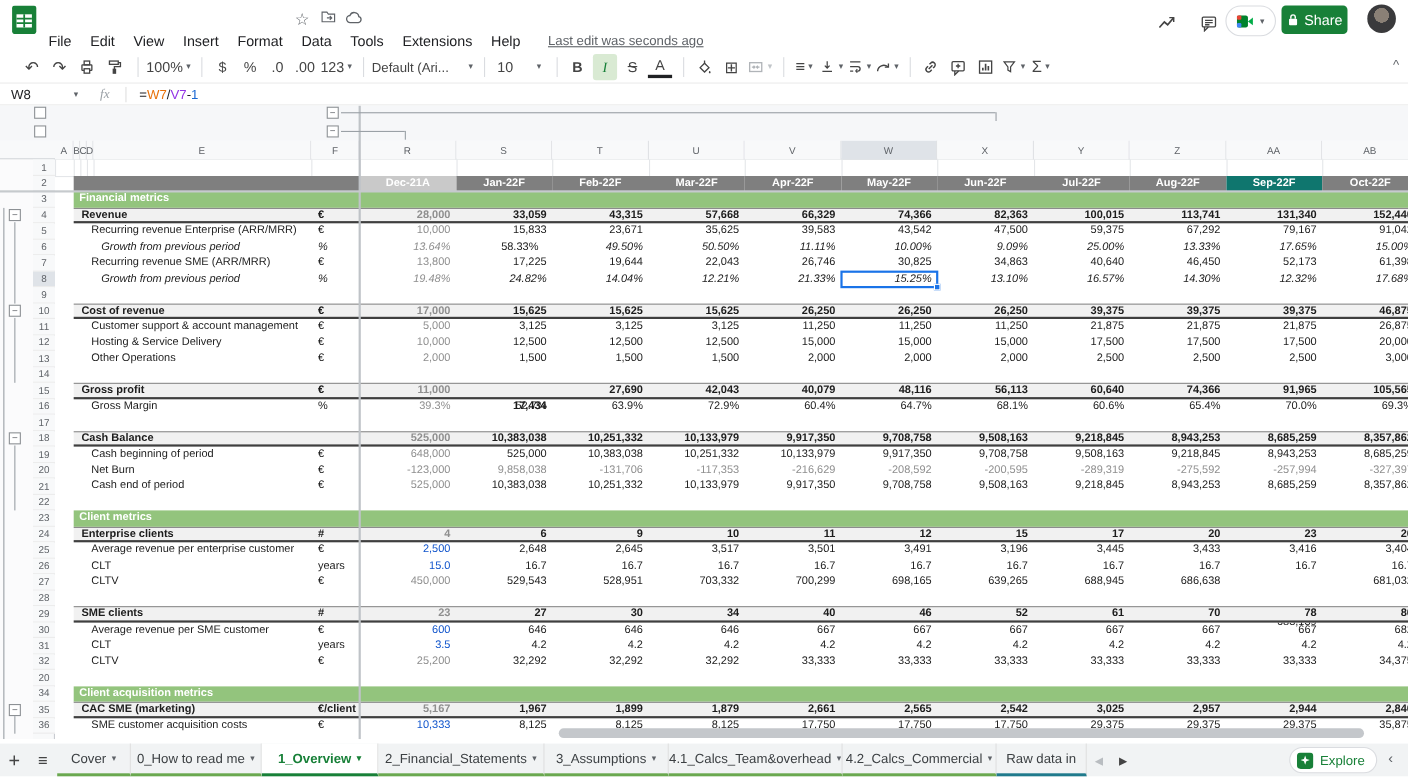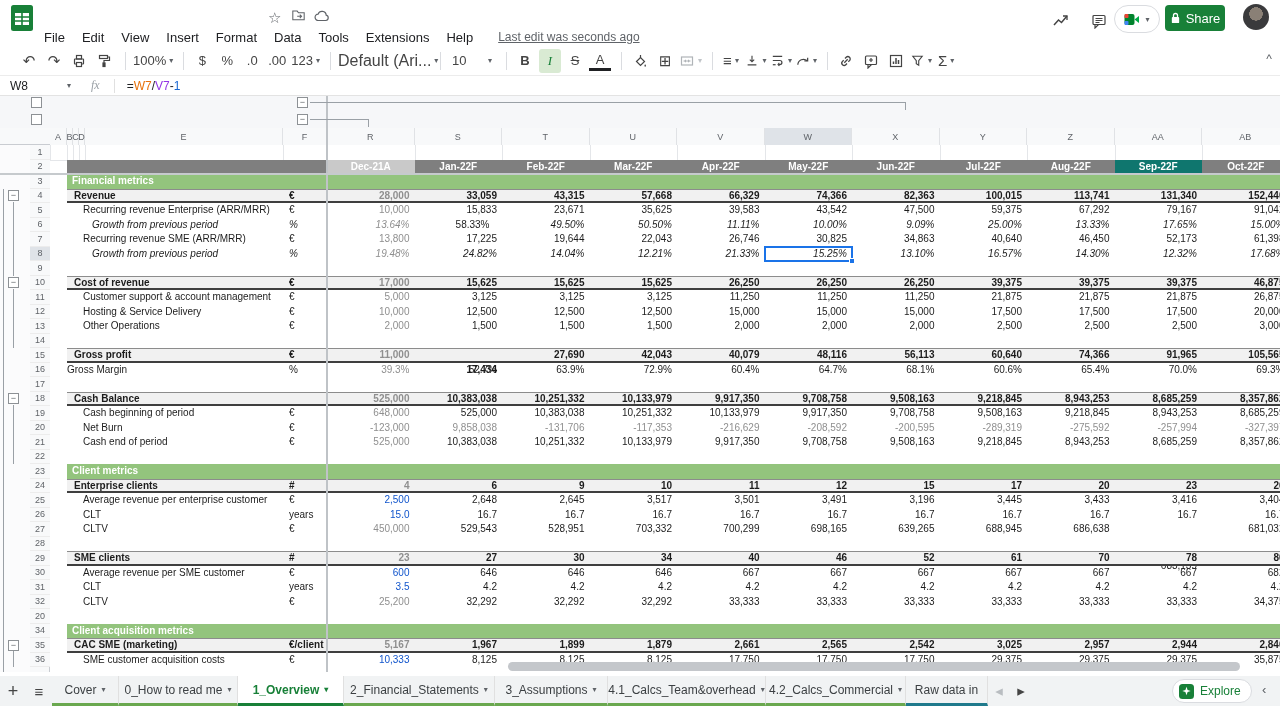--- a/index.html
+++ b/index.html
@@ -158,21 +158,21 @@
   <span class="tb">$</span>
   <span class="tb">%</span>
   <span class="tb">.0</span>
   <span class="tb">.00</span>
   <span class="tb">
       <span>123</span>
       <span class="caret">▾</span>
     </span>
   <span class="tb-sep"></span>
   <span class="tb" style="width:92px;justify-content:space-between;">
-      <span style="font-size:16px;">Default (Ari...</span>
+      <span style="font-size:12px;">Default (Ari...</span>
       <span class="caret">▾</span>
     </span>
   <span class="tb-sep"></span>
   <span class="tb" style="width:40px;justify-content:space-between;padding:0 4px;">
       <span>10</span>
       <span class="caret">▾</span>
     </span>
   <span class="tb-sep"></span>
   <span class="tb" style="font-weight:bold;">B</span>
   <span class="tb green" style="font-style:italic;font-family:'Liberation Serif',serif;">I</span>
@@ -477,21 +477,21 @@
     <div class="cell val" style="left: 414.5px; top: 252px; width: 87.5px; height: 14.5px; color: rgb(28, 28, 28); font-weight: bold; font-style: normal; margin-top: 15px;">17,434</div>
     <div class="cell val" style="left: 502px; top: 252px; width: 87.5px; height: 14.5px; color: rgb(28, 28, 28); font-weight: bold; font-style: normal;">27,690</div>
     <div class="cell val" style="left: 589.5px; top: 252px; width: 87.5px; height: 14.5px; color: rgb(28, 28, 28); font-weight: bold; font-style: normal;">42,043</div>
     <div class="cell val" style="left: 677px; top: 252px; width: 87.5px; height: 14.5px; color: rgb(28, 28, 28); font-weight: bold; font-style: normal;">40,079</div>
     <div class="cell val" style="left: 764.5px; top: 252px; width: 87.5px; height: 14.5px; color: rgb(28, 28, 28); font-weight: bold; font-style: normal;">48,116</div>
     <div class="cell val" style="left: 852px; top: 252px; width: 87.5px; height: 14.5px; color: rgb(28, 28, 28); font-weight: bold; font-style: normal;">56,113</div>
     <div class="cell val" style="left: 939.5px; top: 252px; width: 87.5px; height: 14.5px; color: rgb(28, 28, 28); font-weight: bold; font-style: normal;">60,640</div>
     <div class="cell val" style="left: 1027px; top: 252px; width: 87.5px; height: 14.5px; color: rgb(28, 28, 28); font-weight: bold; font-style: normal;">74,366</div>
     <div class="cell val" style="left: 1114.5px; top: 252px; width: 87.5px; height: 14.5px; color: rgb(28, 28, 28); font-weight: bold; font-style: normal;">91,965</div>
     <div class="cell val" style="left: 1202px; top: 252px; width: 87.5px; height: 14.5px; color: rgb(28, 28, 28); font-weight: bold; font-style: normal;">105,565</div>
-    <div class="cell" style="left: 67px; top: 266.5px; width: 200px; height: 14.5px; font-weight: normal; font-style: normal; overflow: hidden;">Gross Margin</div>
+    <div class="cell" style="left: 83px; top: 266.5px; width: 200px; height: 14.5px; font-weight: normal; font-style: normal; overflow: hidden;">Gross Margin</div>
     <div class="cell" style="left: 289px; top: 266.5px; width: 36px; height: 14.5px; font-weight: normal; font-style: normal;">%</div>
     <div class="cell val" style="left: 327px; top: 266.5px; width: 87.5px; height: 14.5px; color: rgb(143, 143, 143); font-weight: normal; font-style: normal;">39.3%</div>
     <div class="cell val" style="left: 414.5px; top: 266.5px; width: 87.5px; height: 14.5px; color: rgb(28, 28, 28); font-weight: normal; font-style: normal;">52.7%</div>
     <div class="cell val" style="left: 502px; top: 266.5px; width: 87.5px; height: 14.5px; color: rgb(28, 28, 28); font-weight: normal; font-style: normal;">63.9%</div>
     <div class="cell val" style="left: 589.5px; top: 266.5px; width: 87.5px; height: 14.5px; color: rgb(28, 28, 28); font-weight: normal; font-style: normal;">72.9%</div>
     <div class="cell val" style="left: 677px; top: 266.5px; width: 87.5px; height: 14.5px; color: rgb(28, 28, 28); font-weight: normal; font-style: normal;">60.4%</div>
     <div class="cell val" style="left: 764.5px; top: 266.5px; width: 87.5px; height: 14.5px; color: rgb(28, 28, 28); font-weight: normal; font-style: normal;">64.7%</div>
     <div class="cell val" style="left: 852px; top: 266.5px; width: 87.5px; height: 14.5px; color: rgb(28, 28, 28); font-weight: normal; font-style: normal;">68.1%</div>
     <div class="cell val" style="left: 939.5px; top: 266.5px; width: 87.5px; height: 14.5px; color: rgb(28, 28, 28); font-weight: normal; font-style: normal;">60.6%</div>
     <div class="cell val" style="left: 1027px; top: 266.5px; width: 87.5px; height: 14.5px; color: rgb(28, 28, 28); font-weight: normal; font-style: normal;">65.4%</div>

